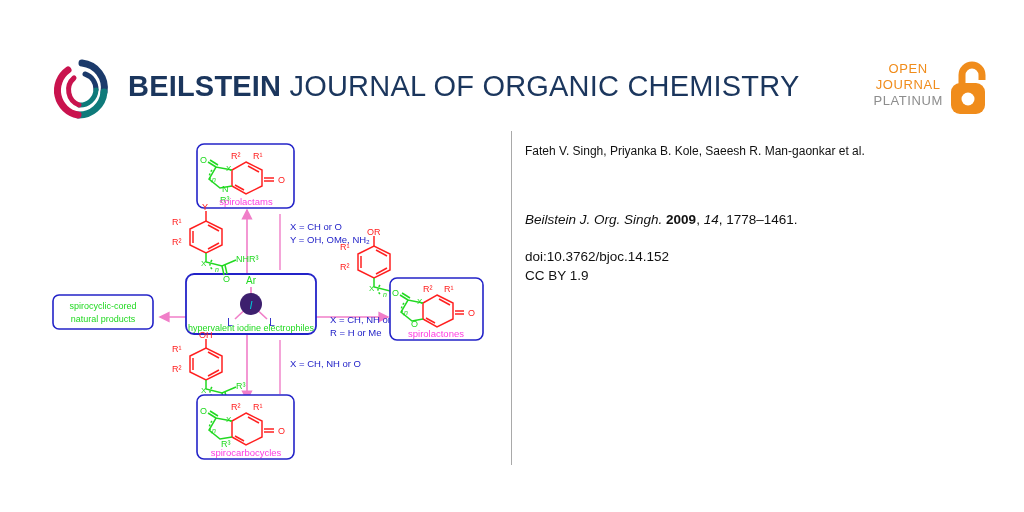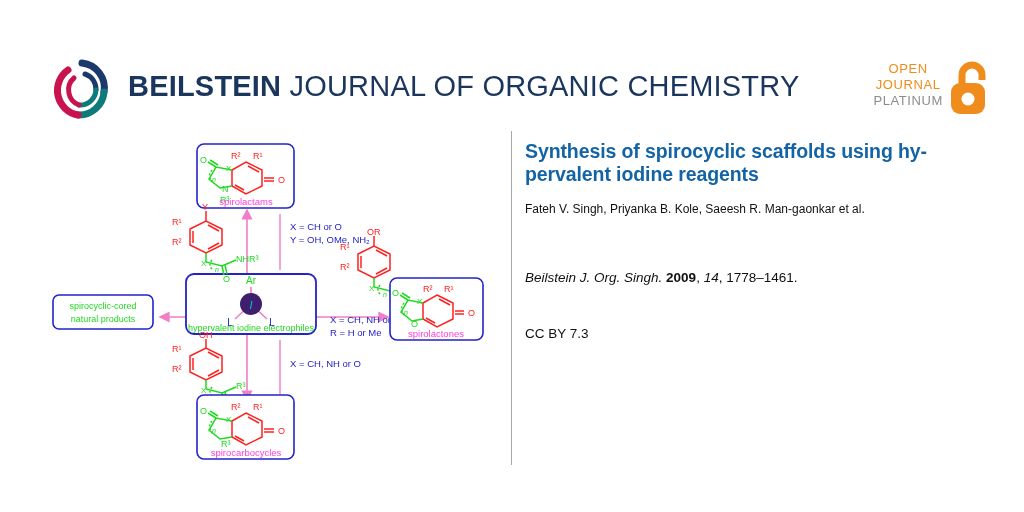--- a/index.html
+++ b/index.html
@@ -287,30 +287,26 @@
         <text x="172" y="301" font-size="7" fill="#21d921" font-style="italic">n</text>
         <text x="160" y="282" font-size="9" fill="#21d921">O</text>
         <text x="181" y="315" font-size="9" fill="#21d921">R³</text>
         <text x="206" y="324" text-anchor="middle" font-size="9.5" fill="#ff3ce0">spirocarbocycles</text>
       </g>
 
     </svg>
   </div>
 
   <div class="meta">
-    <h1 class="art-title">
-      <span>Synthesis of spirocyclic scaffolds using hy-</span><br>
-      <span>pervalent iodine reagents</span>
-    </h1>
     <p class="authors">Fateh V. Singh, Priyanka B. Kole, Saeesh R. Man-gaonkar et al.</p>
 
     <p class="cite">
       <span class="it">Beilstein J. Org. Singh.</span>
       <span class="bd">2009</span><span>, </span><span class="it">14</span><span>, </span><span>1778–1461.</span>
     </p>
 
     <p class="doi">
-      <br>
-      <span>CC BY 7.3</span>
+      <span>doi:10.3762/bjoc.14.152</span><br>
+      <span>CC BY 1.9</span>
     </p>
   </div>
 
 </div>
 
 </body></html>

